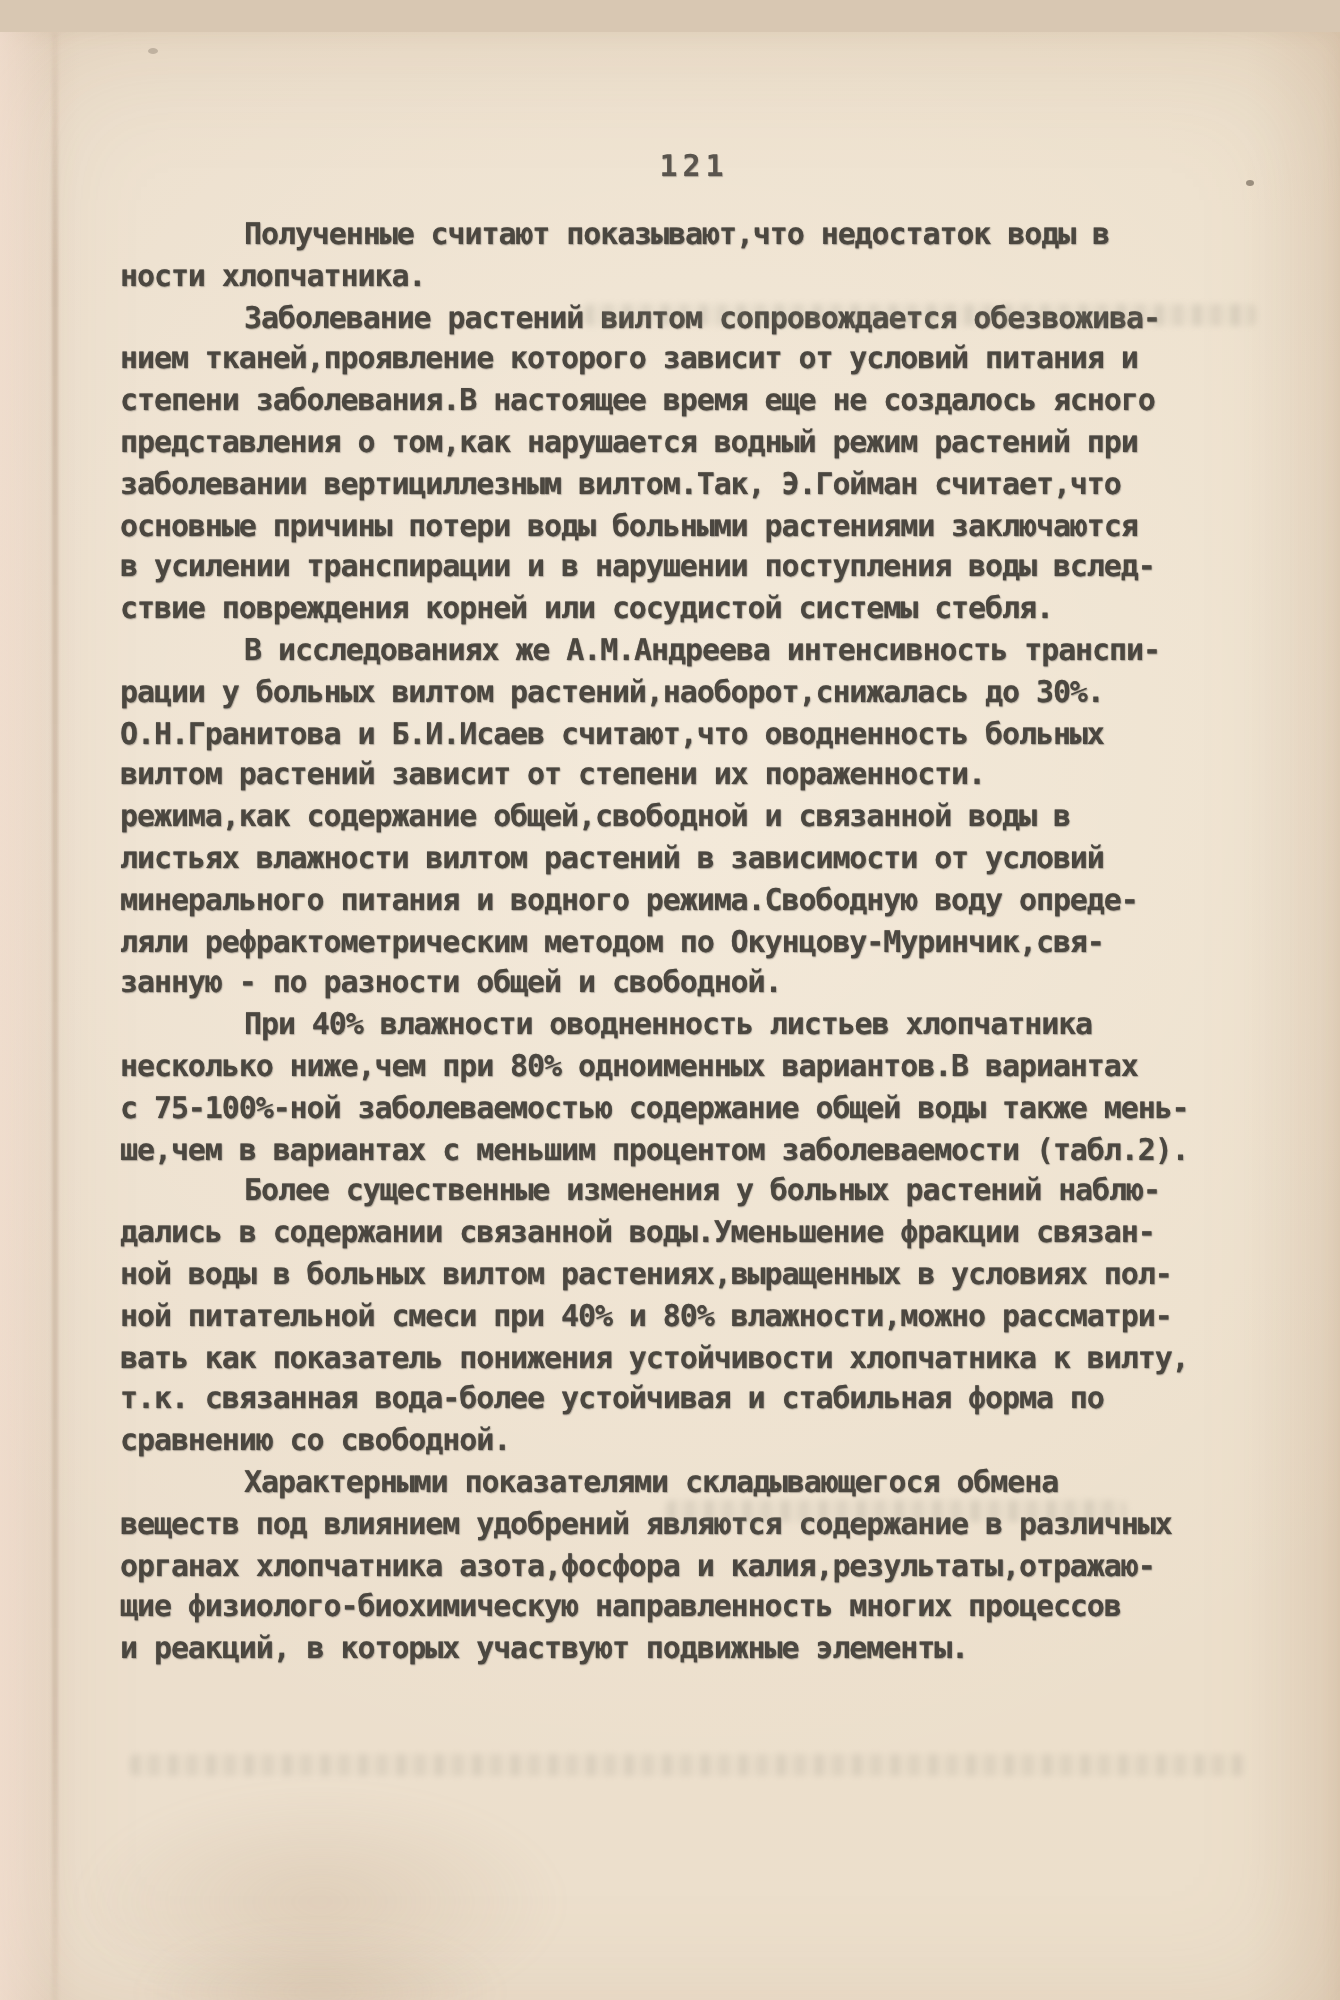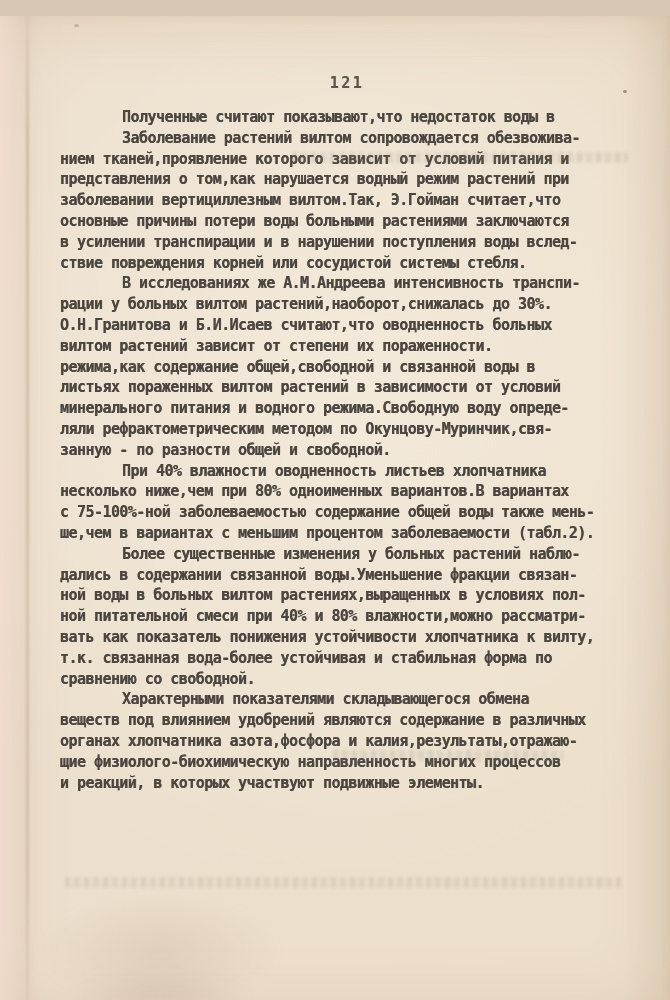--- a/index.html
+++ b/index.html
@@ -111,39 +111,41 @@
 
 <div class="page">
   <div class="left-strip"></div>
   <div class="crease"></div>
 
   <div class="page-number">121</div>
 
   <div class="text-block">
     <div class="para">
       <div class="line indent">Полученные считают показывают,что недостаток воды в</div>
+      <div class="line">ности хлопчатника.</div>
     </div>
     <div class="para">
       <div class="line indent">Заболевание растений вилтом сопровождается обезвожива-</div>
       <div class="line">нием тканей,проявление которого зависит от условий питания и</div>
+      <div class="line">степени заболевания.В настоящее время еще не создалось ясного</div>
       <div class="line">представления о том,как нарушается водный режим растений при</div>
       <div class="line">заболевании вертициллезным вилтом.Так, Э.Гойман считает,что</div>
       <div class="line">основные причины потери воды больными растениями заключаются</div>
       <div class="line">в усилении транспирации и в нарушении поступления воды вслед-</div>
       <div class="line">ствие повреждения корней или сосудистой системы стебля.</div>
     </div>
     <div class="para">
       <div class="line indent">В исследованиях же А.М.Андреева интенсивность транспи-</div>
       <div class="line">рации у больных вилтом растений,наоборот,снижалась до 30%.</div>
       <div class="line">О.Н.Гранитова и Б.И.Исаев считают,что оводненность больных</div>
       <div class="line">вилтом растений зависит от степени их пораженности.</div>
     </div>
     <div class="para">
       <div class="line">режима,как содержание общей,свободной и связанной воды в</div>
-      <div class="line">листьях пораженных вилтом растений в зависимости от условий</div>
+      <div class="line">листьях влажности вилтом растений в зависимости от условий</div>
       <div class="line">минерального питания и водного режима.Свободную воду опреде-</div>
       <div class="line">ляли рефрактометрическим методом по Окунцову-Муринчик,свя-</div>
       <div class="line">занную - по разности общей и свободной.</div>
     </div>
     <div class="para">
       <div class="line indent">При 40% влажности оводненность листьев хлопчатника</div>
       <div class="line">несколько ниже,чем при 80% одноименных вариантов.В вариантах</div>
       <div class="line">с 75-100%-ной заболеваемостью содержание общей воды также мень-</div>
       <div class="line">ше,чем в вариантах с меньшим процентом заболеваемости (табл.2).</div>
     </div>

